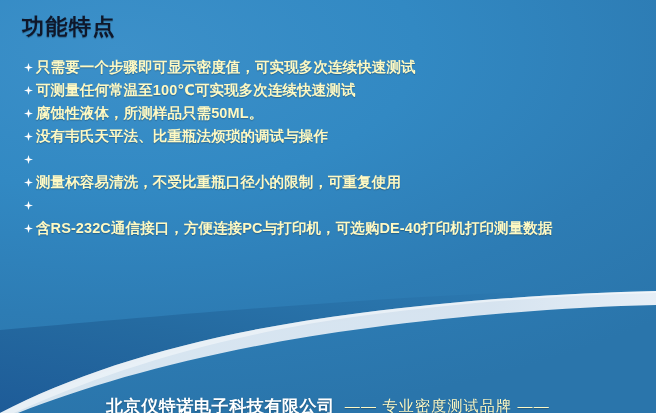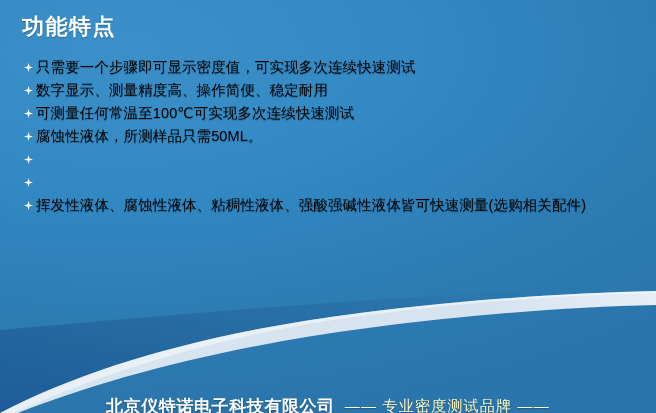--- a/index.html
+++ b/index.html
@@ -34,21 +34,21 @@
   }
 
   
   #title {
     position: absolute;
     left: 22px;
     top: 12px;
     font-size: 22px;
     font-weight: bold;
     letter-spacing: 1.5px;
-    color: #ffffff;
+    color: #0f172a;
     text-shadow: 0 1px 1px rgba(0,0,0,0.28);
     white-space: nowrap;
   }
 
   
   #feature-list {
     position: absolute;
     left: 24px;
     top: 56px;
     width: 624px;
@@ -70,23 +70,24 @@
     position: relative;
   }
   .bullet-icon svg {
     position: absolute;
     left: 0;
     top: 7px;
   }
   .feature-text {
     flex: 0 0 auto;
     font-size: 14.5px;
-    color: #000000;
+    color: #fef9c3;
     text-shadow: 0 1px 1px rgba(0,0,0,0.25);
     letter-spacing: 0.1px;
+    font-weight: bold;
   }
 
   
   #footer {
     position: absolute;
     left: 0;
     top: 391px;
     width: 656px;
     height: 30px;
     display: flex;
@@ -152,59 +153,67 @@
         </svg>
       </span>
       <span class="feature-text">只需要一个步骤即可显示密度值，可实现多次连续快速测试</span>
     </li>
     <li class="feature-item">
       <span class="bullet-icon">
         <svg width="9" height="9" viewBox="0 0 10 10">
           <path d="M5 0 L6.1 3.9 L10 5 L6.1 6.1 L5 10 L3.9 6.1 L0 5 L3.9 3.9 Z" fill="#ffffff"></path>
         </svg>
       </span>
-      <span class="feature-text">数字显示、测量精度高、操作简便、稳定耐用</span>
-    </li>
-    <li class="feature-item">
-      <span class="bullet-icon">
-        <svg width="9" height="9" viewBox="0 0 10 10">
-          <path d="M5 0 L6.1 3.9 L10 5 L6.1 6.1 L5 10 L3.9 6.1 L0 5 L3.9 3.9 Z" fill="#ffffff"></path>
-        </svg>
-      </span>
       <span class="feature-text">可测量任何常温至100℃可实现多次连续快速测试</span>
     </li>
     <li class="feature-item">
       <span class="bullet-icon">
         <svg width="9" height="9" viewBox="0 0 10 10">
           <path d="M5 0 L6.1 3.9 L10 5 L6.1 6.1 L5 10 L3.9 6.1 L0 5 L3.9 3.9 Z" fill="#ffffff"></path>
         </svg>
       </span>
       <span class="feature-text">腐蚀性液体，所测样品只需50ML。</span>
     </li>
     <li class="feature-item">
       <span class="bullet-icon">
         <svg width="9" height="9" viewBox="0 0 10 10">
           <path d="M5 0 L6.1 3.9 L10 5 L6.1 6.1 L5 10 L3.9 6.1 L0 5 L3.9 3.9 Z" fill="#ffffff"></path>
         </svg>
       </span>
-    </li>
-    <li class="feature-item">
-      <span class="bullet-icon">
-        <svg width="9" height="9" viewBox="0 0 10 10">
-          <path d="M5 0 L6.1 3.9 L10 5 L6.1 6.1 L5 10 L3.9 6.1 L0 5 L3.9 3.9 Z" fill="#ffffff"></path>
-        </svg>
-      </span>
-    </li>
-    <li class="feature-item">
-      <span class="bullet-icon">
-        <svg width="9" height="9" viewBox="0 0 10 10">
-          <path d="M5 0 L6.1 3.9 L10 5 L6.1 6.1 L5 10 L3.9 6.1 L0 5 L3.9 3.9 Z" fill="#ffffff"></path>
-        </svg>
-      </span>
-      <span class="feature-text">挥发性液体、腐蚀性液体、粘稠性液体、强酸强碱性液体皆可快速测量(选购相关配件)</span>
+      <span class="feature-text">没有韦氏天平法、比重瓶法烦琐的调试与操作</span>
+    </li>
+    <li class="feature-item">
+      <span class="bullet-icon">
+        <svg width="9" height="9" viewBox="0 0 10 10">
+          <path d="M5 0 L6.1 3.9 L10 5 L6.1 6.1 L5 10 L3.9 6.1 L0 5 L3.9 3.9 Z" fill="#ffffff"></path>
+        </svg>
+      </span>
+    </li>
+    <li class="feature-item">
+      <span class="bullet-icon">
+        <svg width="9" height="9" viewBox="0 0 10 10">
+          <path d="M5 0 L6.1 3.9 L10 5 L6.1 6.1 L5 10 L3.9 6.1 L0 5 L3.9 3.9 Z" fill="#ffffff"></path>
+        </svg>
+      </span>
+      <span class="feature-text">测量杯容易清洗，不受比重瓶口径小的限制，可重复使用</span>
+    </li>
+    <li class="feature-item">
+      <span class="bullet-icon">
+        <svg width="9" height="9" viewBox="0 0 10 10">
+          <path d="M5 0 L6.1 3.9 L10 5 L6.1 6.1 L5 10 L3.9 6.1 L0 5 L3.9 3.9 Z" fill="#ffffff"></path>
+        </svg>
+      </span>
+    </li>
+    <li class="feature-item">
+      <span class="bullet-icon">
+        <svg width="9" height="9" viewBox="0 0 10 10">
+          <path d="M5 0 L6.1 3.9 L10 5 L6.1 6.1 L5 10 L3.9 6.1 L0 5 L3.9 3.9 Z" fill="#ffffff"></path>
+        </svg>
+      </span>
+      <span class="feature-text">含RS-232C通信接口，方便连接PC与打印机，可选购DE-40打印机打印测量数据</span>
     </li>
   </ul>
 
   <div id="footer">
     <span id="footer-company">北京仪特诺电子科技有限公司</span>
     <span id="footer-tagline">—— 专业密度测试品牌 ——</span>
   </div>
 
 </div>
 

